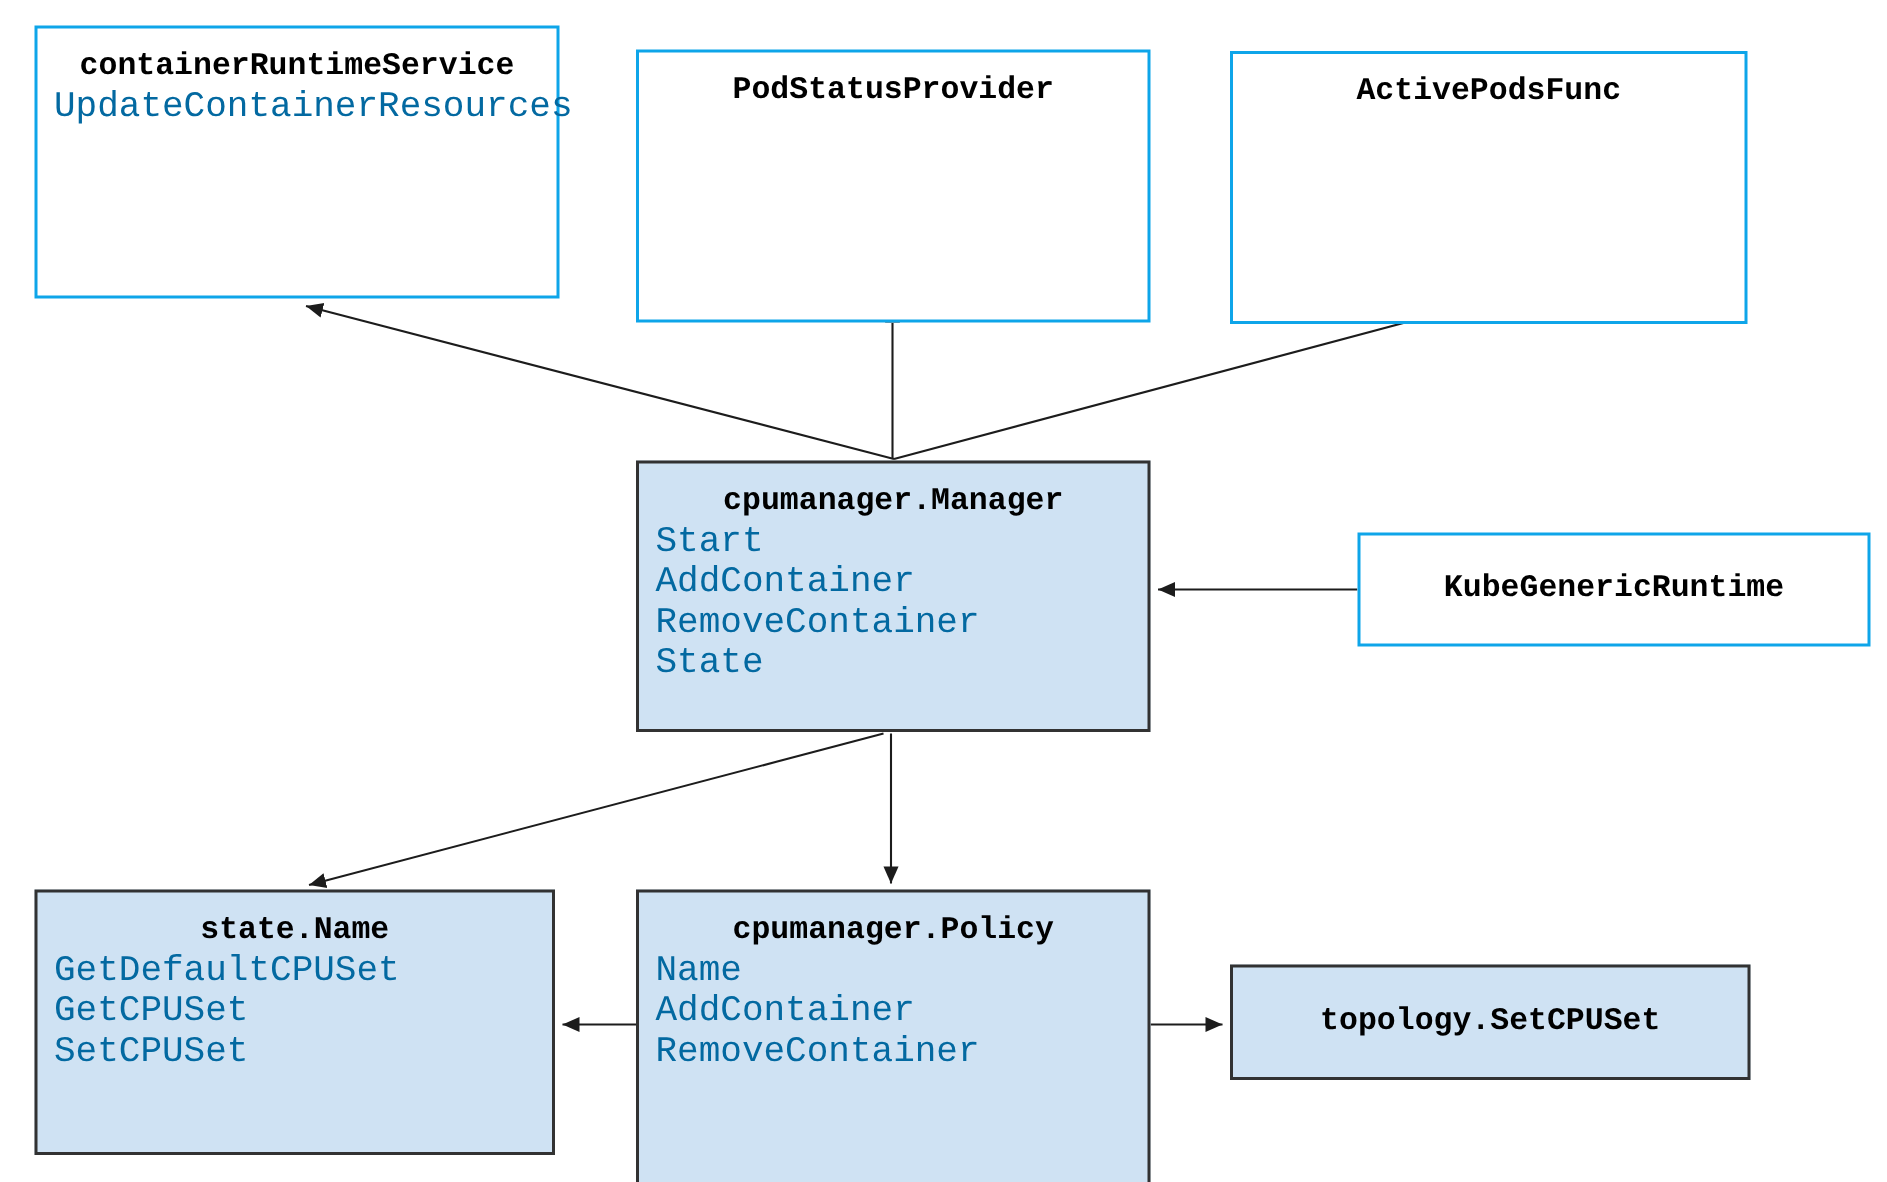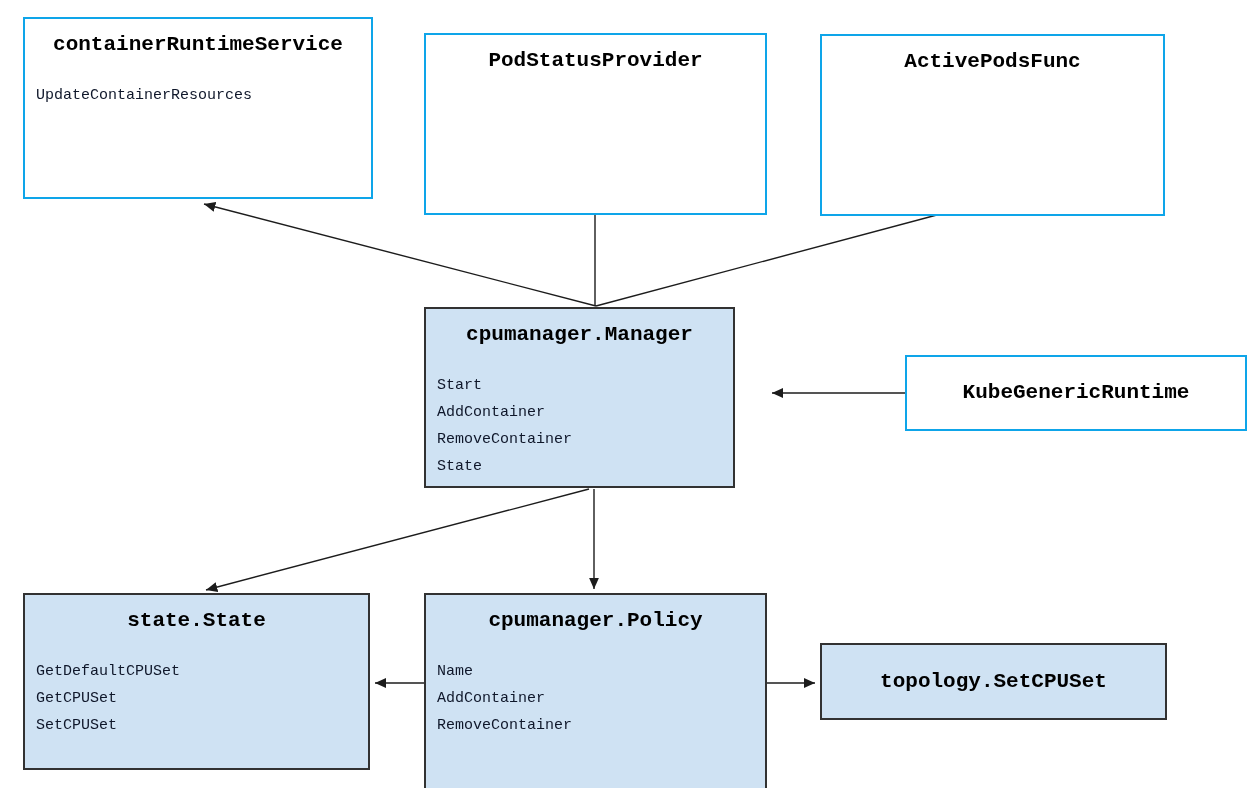--- a/index.html
+++ b/index.html
@@ -29,25 +29,24 @@
     text-align: center;
     font-weight: bold;
     font-size: 21px;
     line-height: 26px;
     color: #000000;
     white-space: nowrap;
   }
   .box.vcenter { display: flex; align-items: center; justify-content: center; }
   .box.vcenter .box-title { padding-top: 0; }
   .box-methods {
-    margin-top: 24px;
     padding-left: 11px;
-    font-size: 15px;
+    font-size: 24px;
     line-height: 27px;
-    color: #0f172a;
+    color: #0369a1;
     white-space: nowrap;
   }
 </style>
 </head>
 <body>
 
 <div class="canvas">
 
   <svg class="edges" viewBox="0 0 1258 788" xmlns="http://www.w3.org/2000/svg">
     <defs>
@@ -73,36 +72,36 @@
   </div>
 
   <div class="box white" style="left:424px; top:17px; width:343px; height:182px;margin-top:16px;">
     <div class="box-title">PodStatusProvider</div>
   </div>
 
   <div class="box white" style="left:820px; top:17px; width:345px; height:182px;margin-top:17px;">
     <div class="box-title">ActivePodsFunc</div>
   </div>
 
-  <div class="box blue" style="left:424px; top:307px; width:311px; height:181px;">
+  <div class="box blue" style="left:424px; top:307px; width:343px; height:181px;">
     <div class="box-title">cpumanager.Manager</div>
     <div class="box-methods">
       <div>Start</div>
       <div>AddContainer</div>
       <div>RemoveContainer</div>
       <div>State</div>
     </div>
   </div>
 
   <div class="box white vcenter" style="left:905px; top:355px; width:342px; height:76px;">
     <div class="box-title">KubeGenericRuntime</div>
   </div>
 
   <div class="box blue" style="left:23px; top:593px; width:347px; height:177px;">
-    <div class="box-title">state.State</div>
+    <div class="box-title">state.Name</div>
     <div class="box-methods">
       <div>GetDefaultCPUSet</div>
       <div>GetCPUSet</div>
       <div>SetCPUSet</div>
     </div>
   </div>
 
   <div class="box blue" style="left:424px; top:593px; width:343px; height:228px;">
     <div class="box-title">cpumanager.Policy</div>
     <div class="box-methods">

